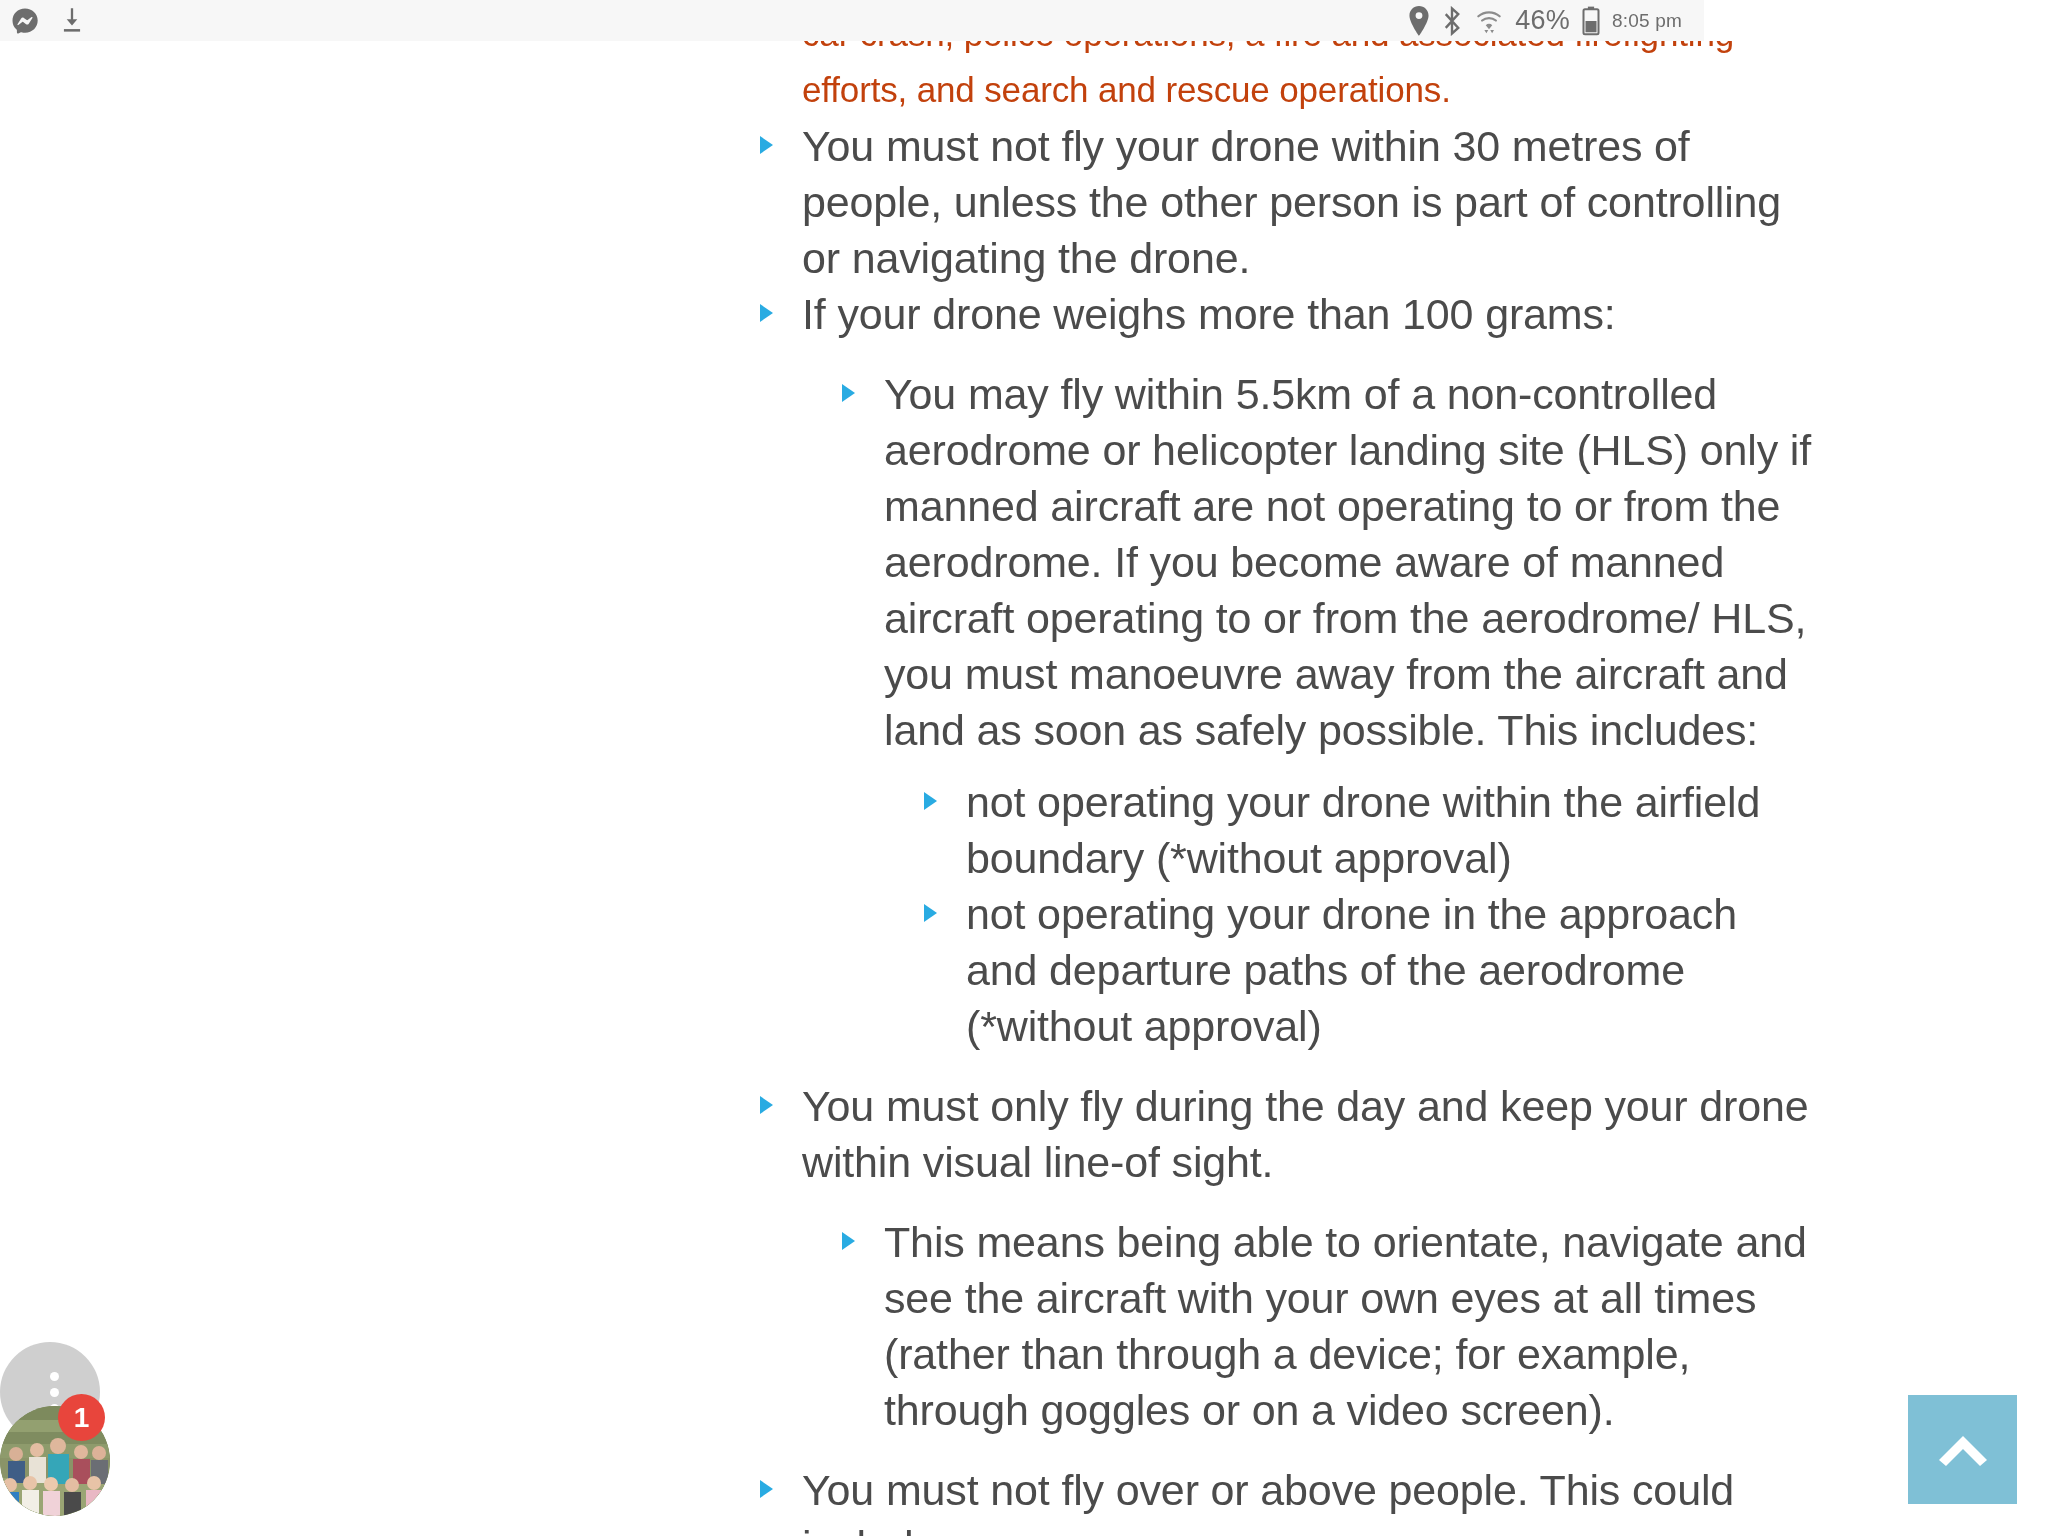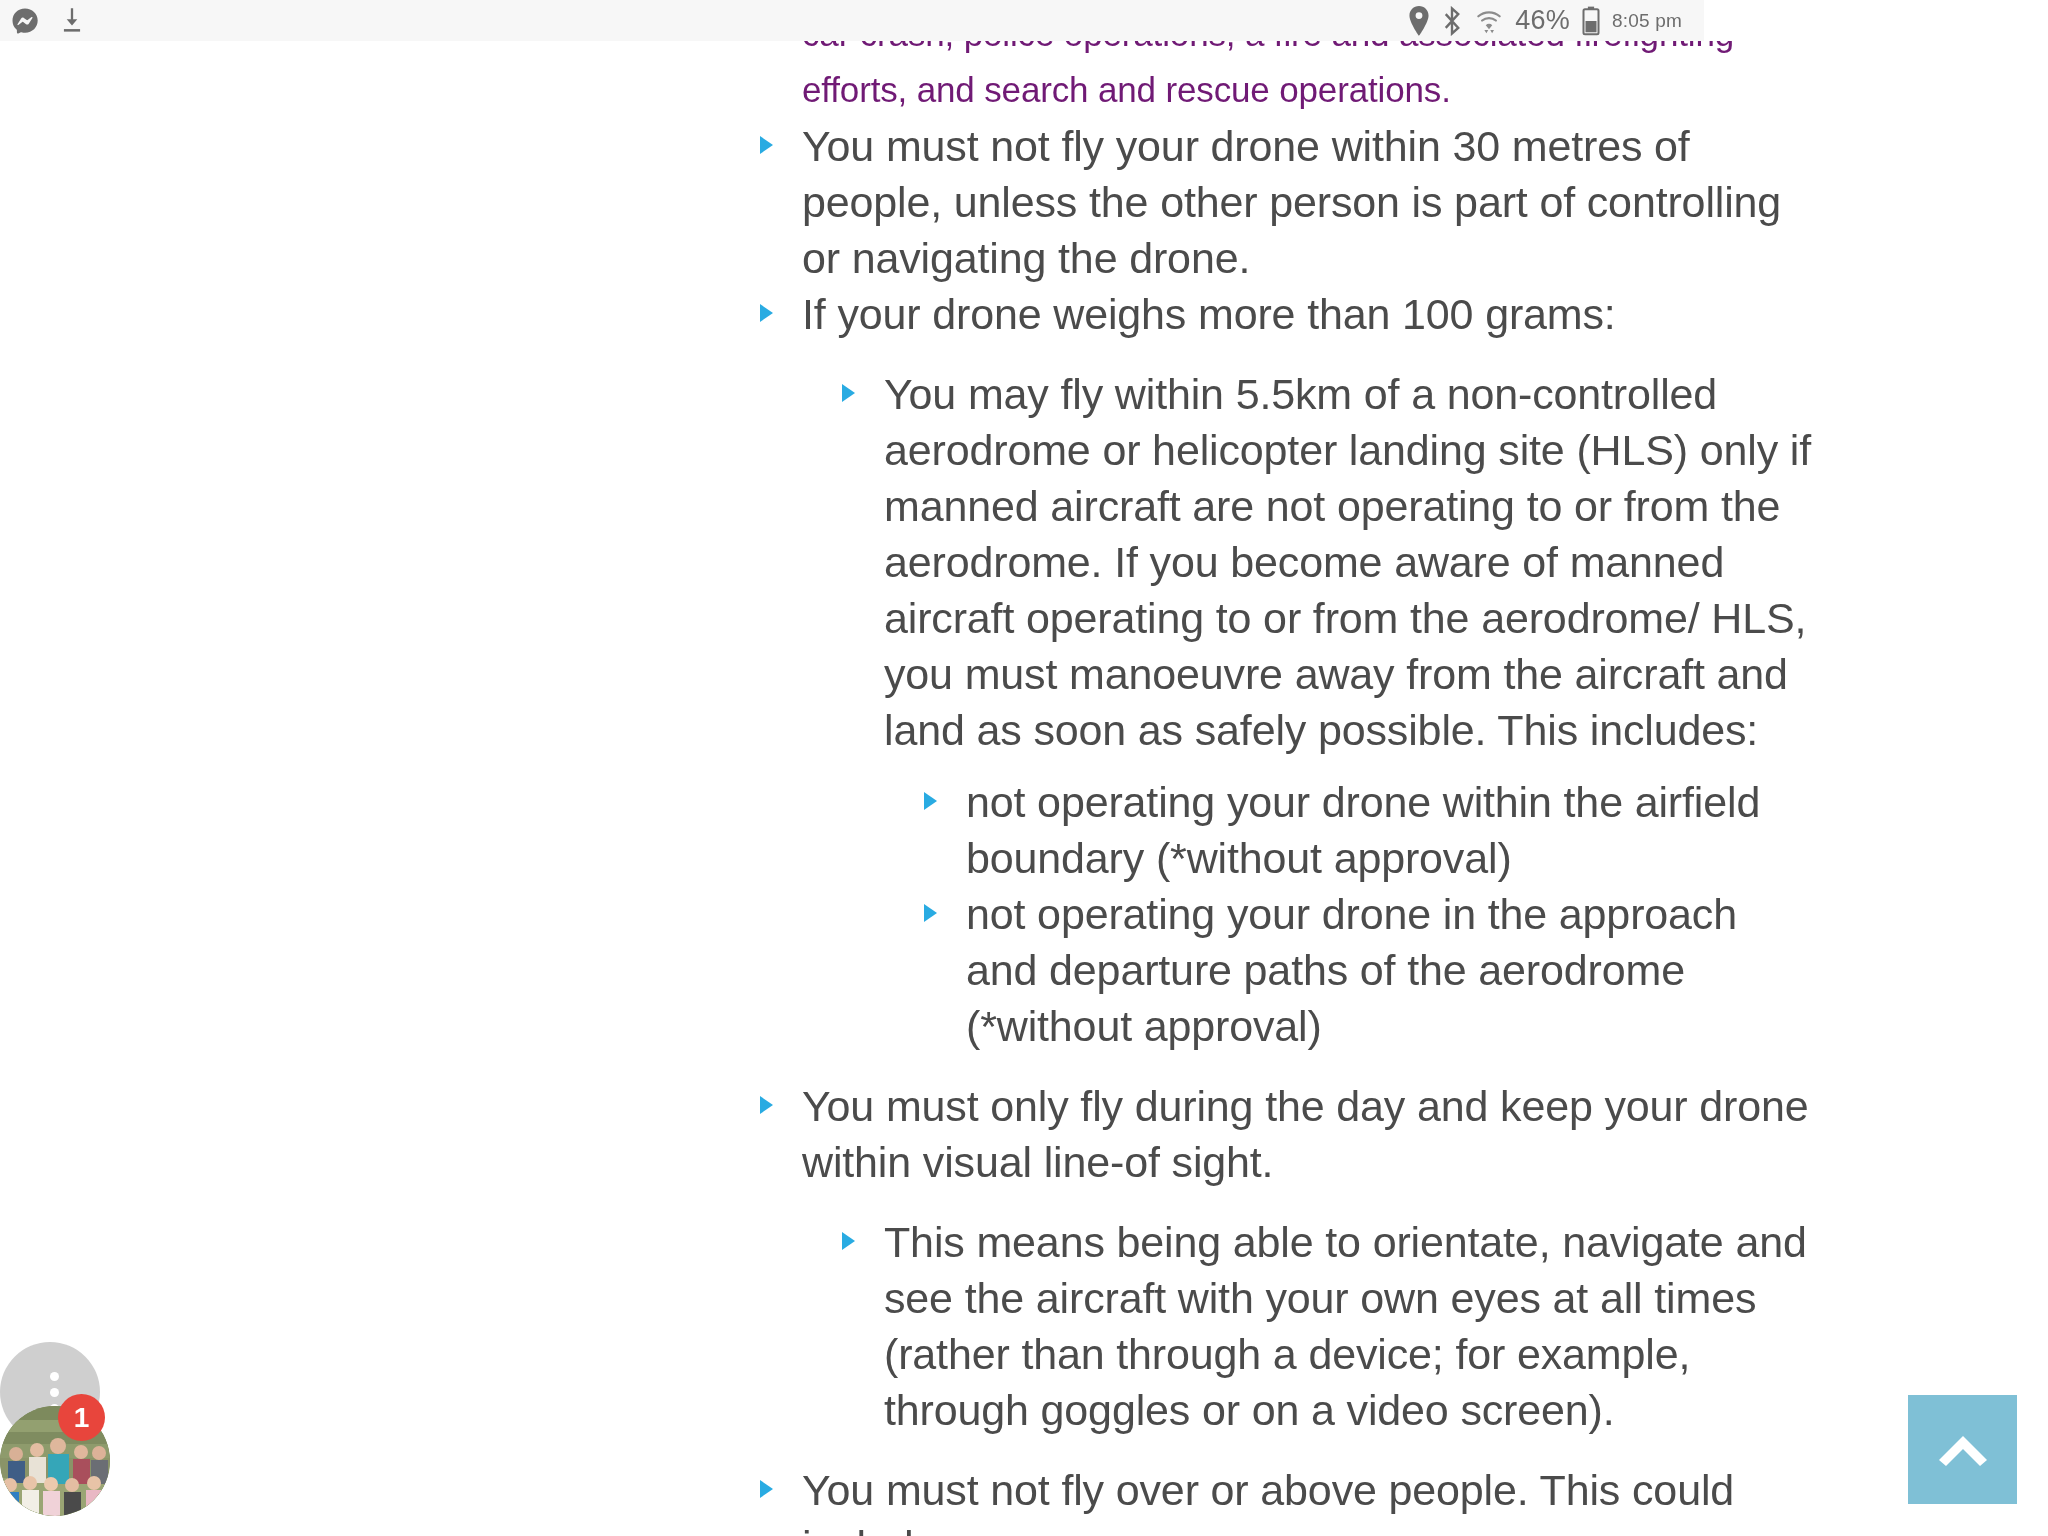--- a/index.html
+++ b/index.html
@@ -91,21 +91,21 @@
     left: 0px;
     top: 18px;
     width: 0; height: 0;
     border-top: 9px solid transparent;
     border-bottom: 9px solid transparent;
     border-left: 13px solid #29ABE2;
   }
 
   
   .clipped-top {
-    color: #701a75;
+    color: #c2410c;
     font-size: 35px;
     line-height: 56px;
     letter-spacing: -0.15px;
     padding-left: 42px;
   }
 
   
   .scroll-top-btn {
     position: absolute;
     left: 1908px;

